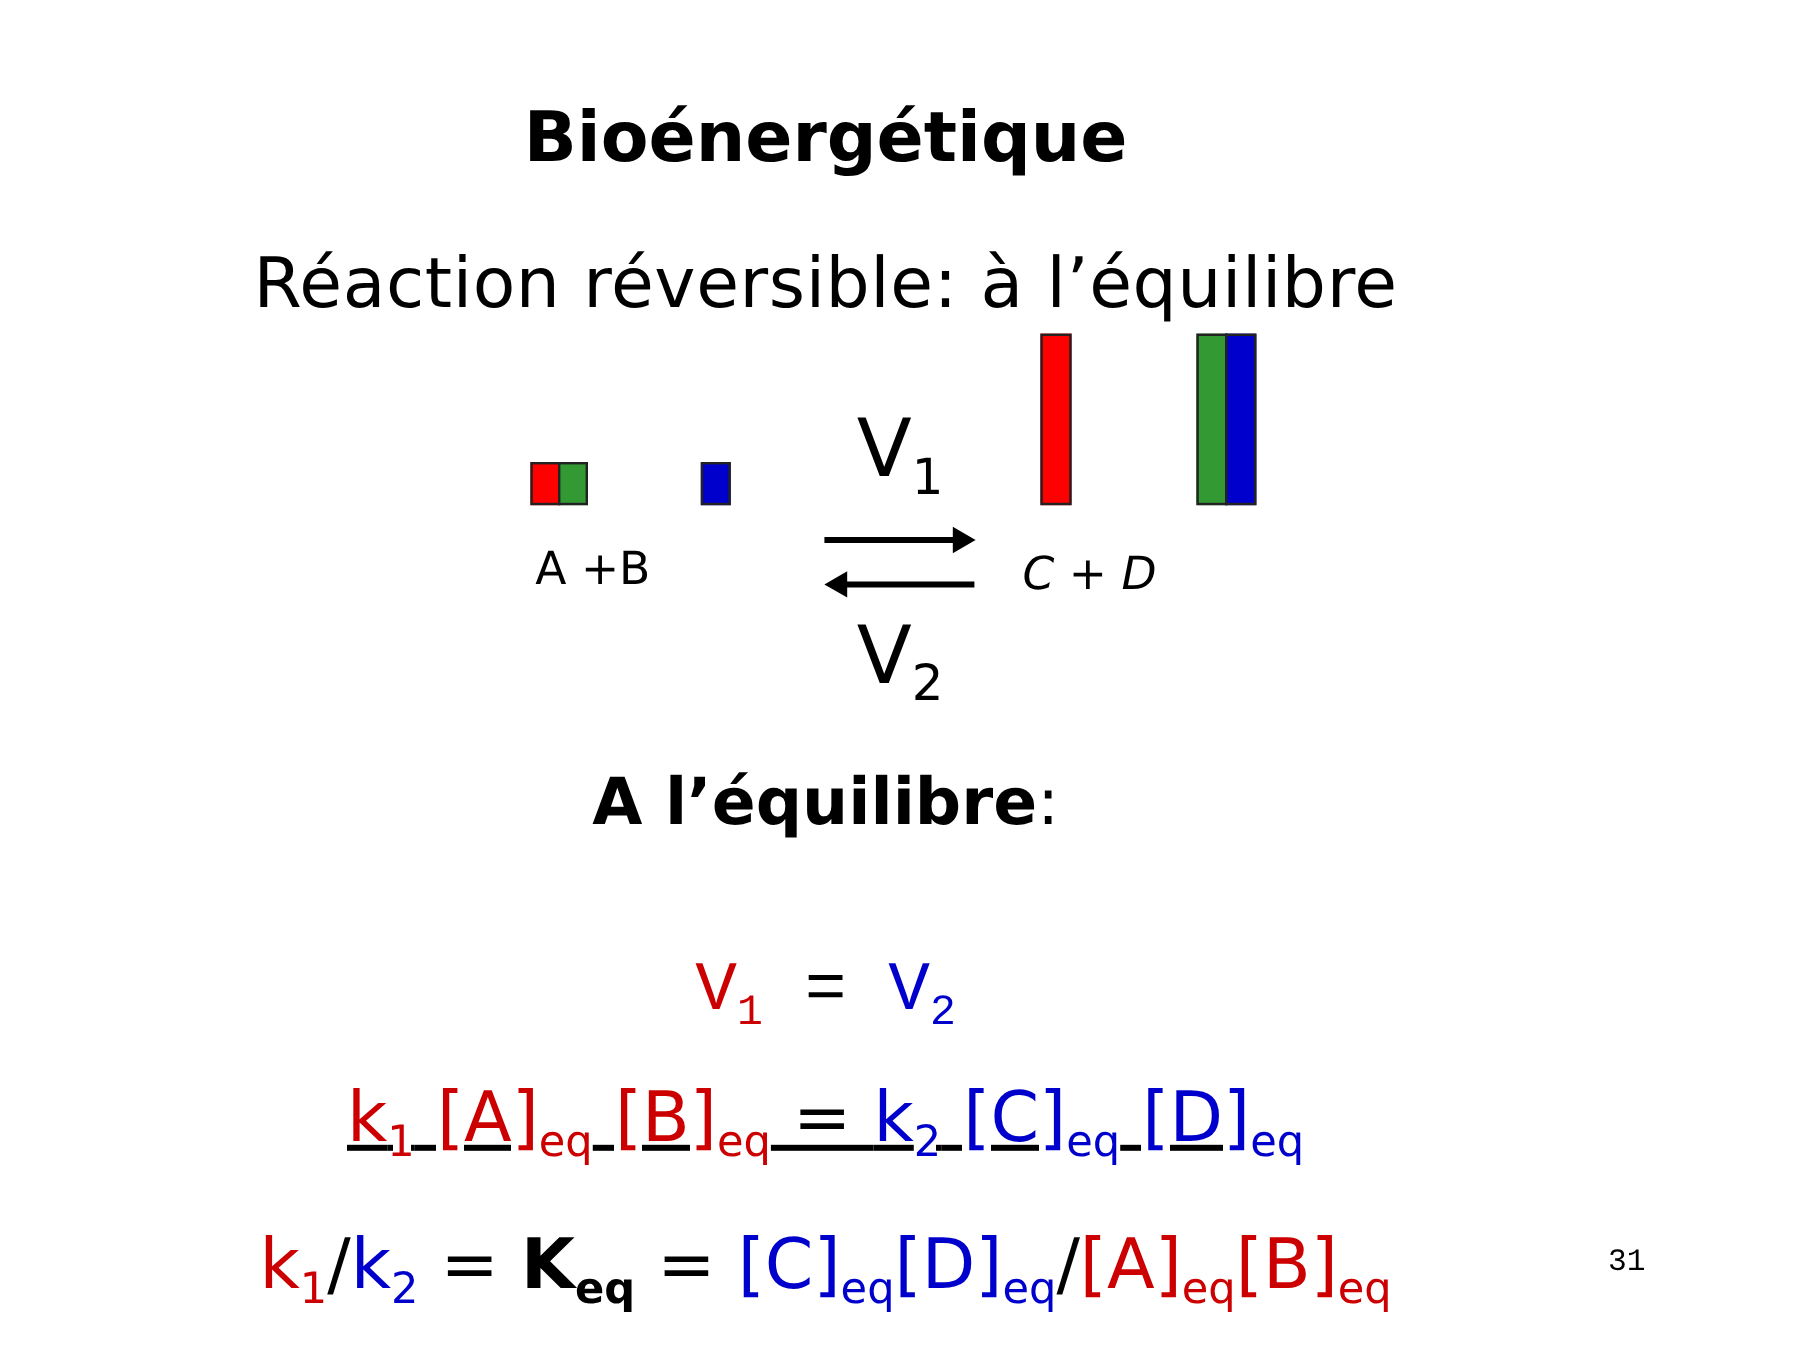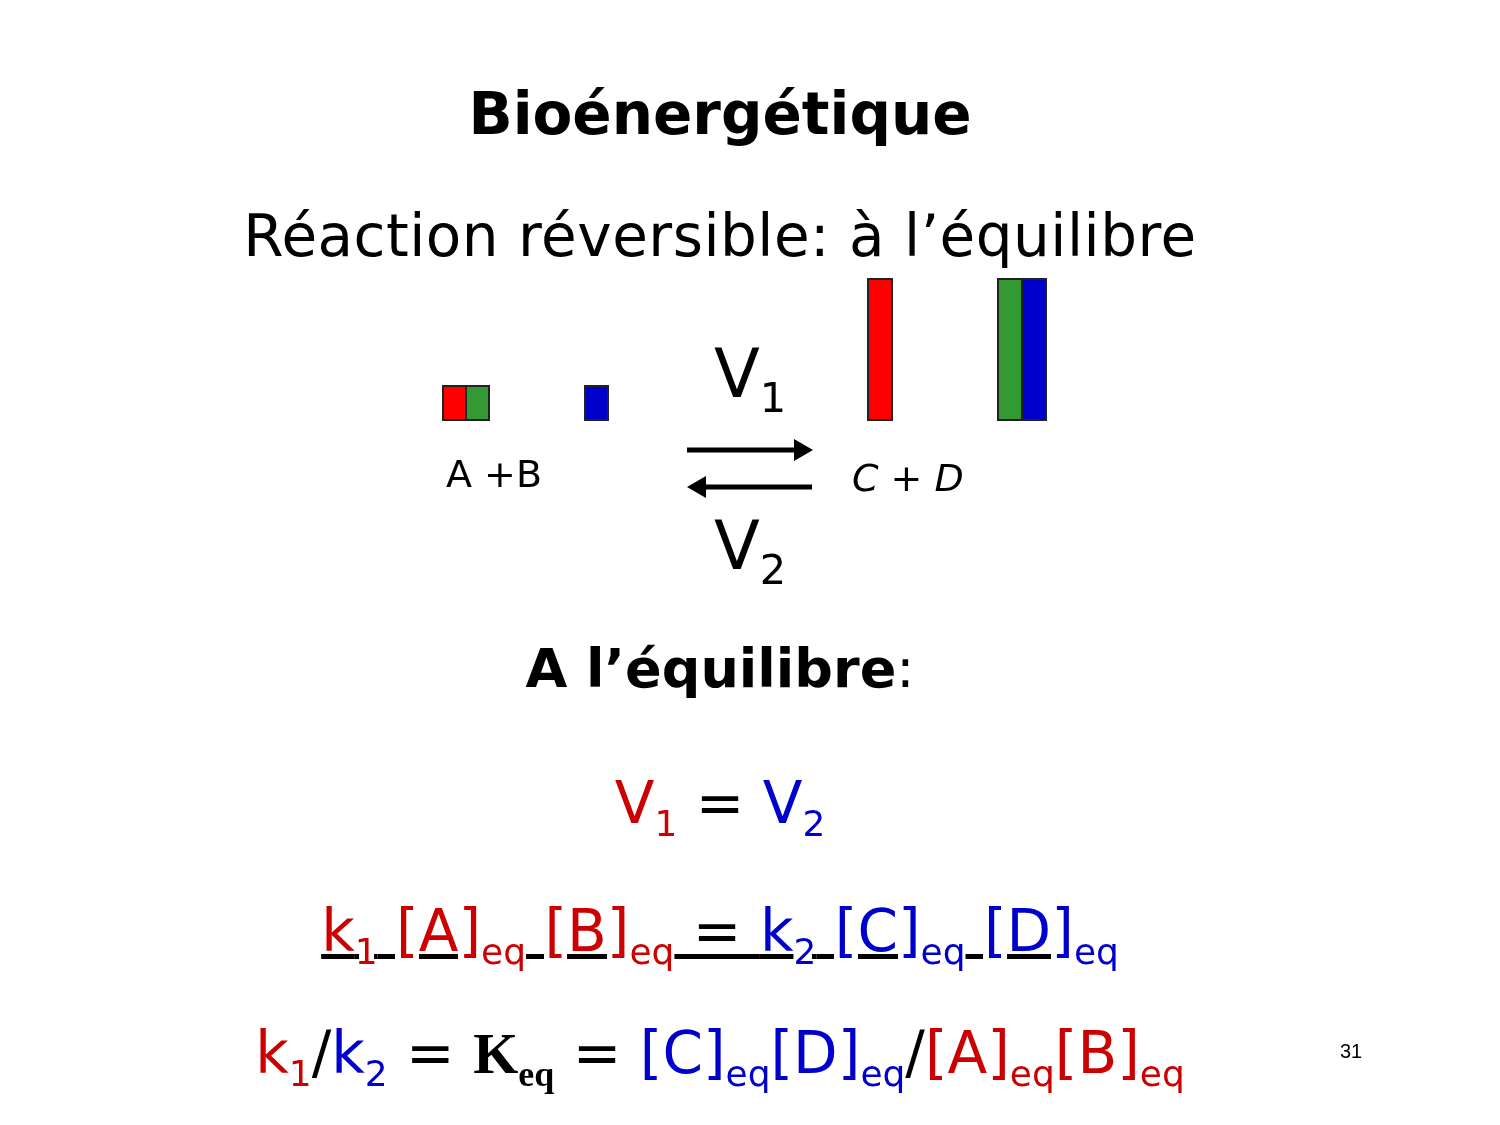--- a/index.html
+++ b/index.html
@@ -1,33 +1,33 @@
 <!DOCTYPE html>
 <html><head>
   <meta charset="utf-8">
   <style>
     html, body { margin: 0; padding: 0; background: #ffffff; }
     body { width: 1500px; height: 1125px; position: relative; overflow: hidden;
            font-family: "DejaVu Sans", sans-serif; color: #000; }
-    .center-line { position: absolute; left: 0; width: 1376px; text-align: center; white-space: nowrap; margin-left: 32px; }
+    .center-line { position: absolute; left: 0; width: 1376px; text-align: center; white-space: nowrap; }
     .title { top: 78px; font-size: 58px; font-weight: bold; line-height: 72px; }
     .subtitle { top: 200px; font-size: 58px; line-height: 72px; letter-spacing: 0.5px; }
     .bar { position: absolute; box-sizing: border-box; border: 2px solid #222; }
     .species { position: absolute; font-size: 38px; line-height: 60px; white-space: nowrap; }
     .vlabel { position: absolute; font-size: 67px; line-height: 56px; white-space: nowrap; }
     .vlabel sub, .eq sub { font-size: 0.62em; vertical-align: -0.35em; line-height: 0; }
     .eq-head { top: 636px; font-size: 54px; line-height: 66px; }
     .eq-head b { font-weight: bold; }
     .eq { font-size: 58px; line-height: 70px; }
     .red { color: #CC0000; }
     .blue { color: #0000CC; }
     .black { color: #000000; }
-    .keq { font-weight: bold; font-family: Liberation Serif, serif; }
-    .page-num { position: absolute; left: 1340px; top: 1036px; font-family: Liberation Sans, sans-serif;
-                font-size: 20px; line-height: 30px; }
+    .keq { font-weight: bold; }
+    .page-num { position: absolute; left: 1340px; top: 1036px; font-family: Liberation Mono, monospace;
+                font-size: 26px; line-height: 30px; }
     svg.arrows { position: absolute; left: 680px; top: 435px; }
   </style>
 </head>
 <body>
 
 <div class="center-line title">Bioénergétique</div>
 <div class="center-line subtitle">Réaction réversible: à l’équilibre</div>
 
 <div>
   <div class="bar" style="left:442px; top:385px; width:25px; height:36px; background:#FF0000;"></div>
@@ -52,21 +52,21 @@
   <line x1="7" y1="15" x2="118" y2="15" stroke="#000" stroke-width="5"></line>
   <polygon points="114,4 133,15 114,26" fill="#000"></polygon>
   <line x1="22" y1="52" x2="132" y2="52" stroke="#000" stroke-width="5"></line>
   <polygon points="26,41 7,52 26,63" fill="#000"></polygon>
 </svg>
 
 <div class="center-line eq-head">
   <b>A l’équilibre</b><span>:</span>
 </div>
 
-<div class="center-line eq" style="top:768px;">
+<div class="center-line eq" style="top:792px;font-family:Liberation Mono, monospace;">
   <span class="red"><span>V</span><sub>1</sub></span><span class="black" style="white-space:pre;"> = </span><span class="blue"><span>V</span><sub>2</sub></span>
 </div>
 
 <div class="center-line eq" style="top:896px;text-decoration:underline;">
   <span class="red" style="white-space:pre;"><span>k</span><sub>1</sub><span> [A]</span><sub>eq</sub><span> [B]</span><sub>eq</sub></span><span class="black" style="white-space:pre;"> = </span><span class="blue" style="white-space:pre;"><span>k</span><sub>2</sub><span> [C]</span><sub>eq</sub><span> [D]</span><sub>eq</sub></span>
 </div>
 
 <div class="center-line eq" style="top:1018px;">
   <span class="red"><span>k</span><sub>1</sub></span><span class="black">/</span><span class="blue"><span>k</span><sub>2</sub></span><span class="black" style="white-space:pre;"> = </span><span class="black keq"><span>K</span><sub>eq</sub></span><span class="black" style="white-space:pre;"> = </span><span class="blue"><span>[C]</span><sub>eq</sub><span>[D]</span><sub>eq</sub></span><span class="black">/</span><span class="red"><span>[A]</span><sub>eq</sub><span>[B]</span><sub>eq</sub></span>
 </div>

